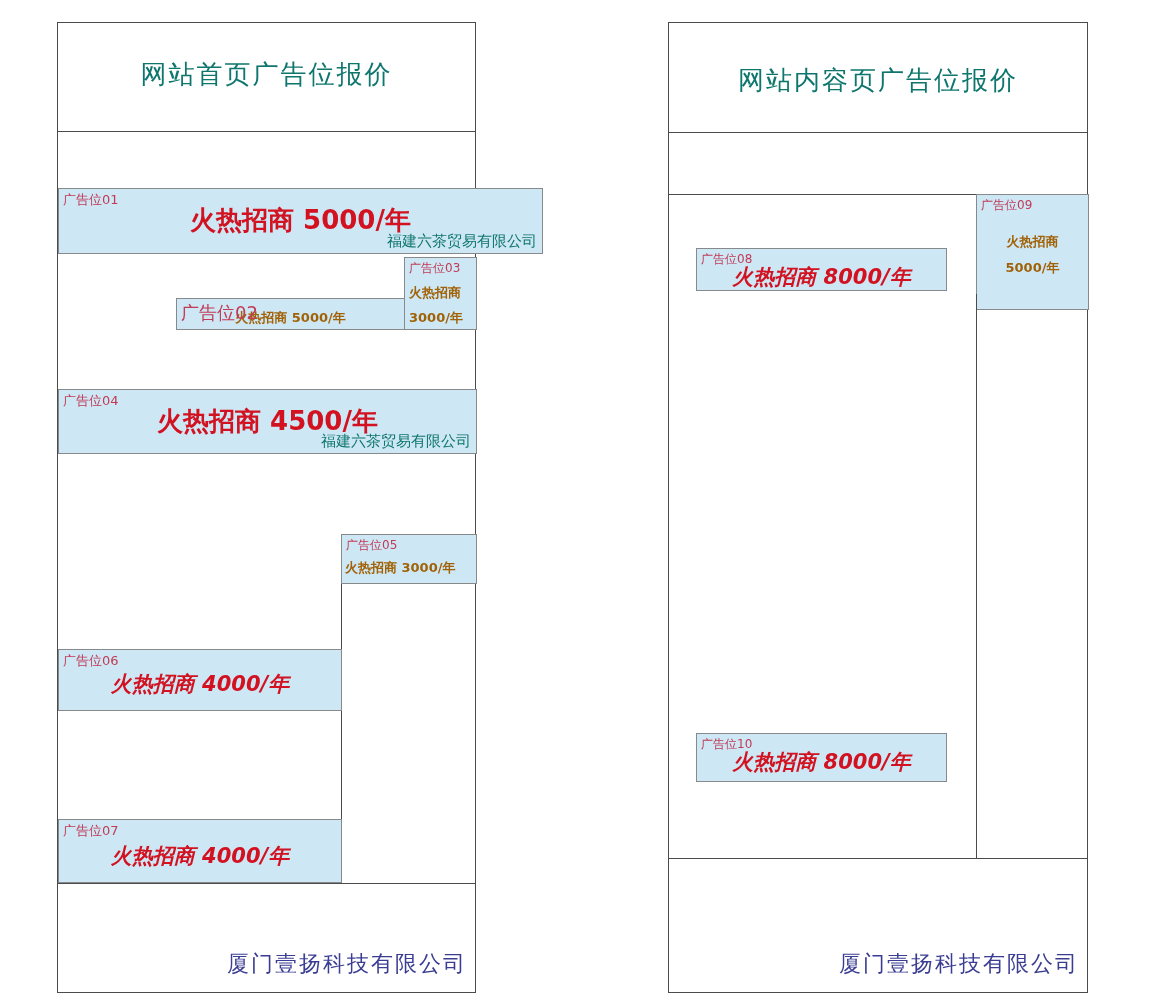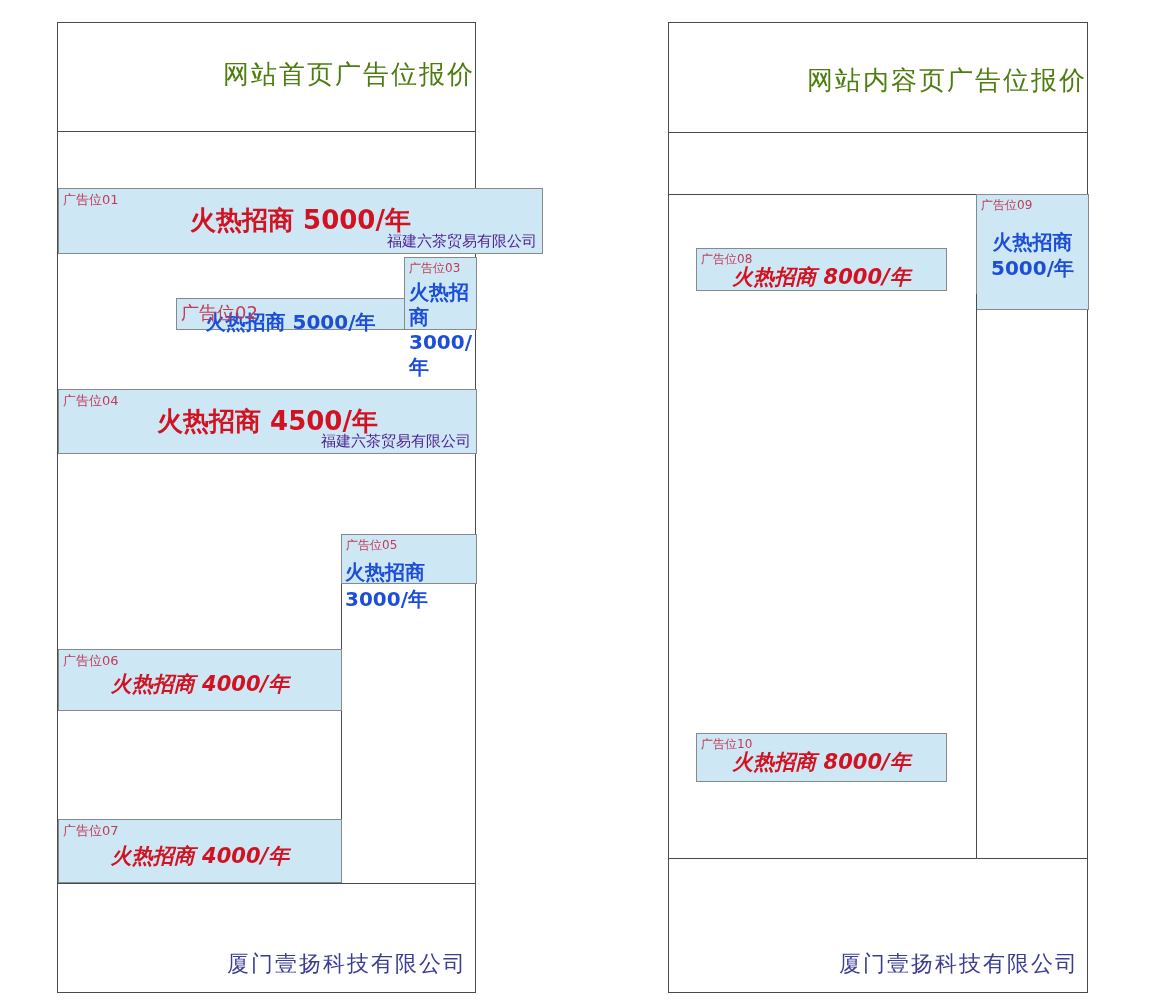--- a/index.html
+++ b/index.html
@@ -17,24 +17,24 @@
     height: 971px;
     background: #ffffff;
     border: 1px solid #4b4b4d;
   }
   #panel-left  { left: 57px;  width: 419px; }
   #panel-right { left: 668px; width: 420px; }
 
   .panel-title {
     position: absolute;
     left: 0; right: 0;
-    text-align: right;
+    text-align: center;
     font-size: 26px;
     letter-spacing: 2px;
-    color: #4d7c0f;
+    color: #0f766e;
   }
   #panel-left  .panel-title { top: 34px; }
   #panel-right .panel-title { top: 40px; }
 
   .hline {
     position: absolute;
     left: 0; right: 0;
     height: 1px;
     background: #4b4b4d;
   }
@@ -63,29 +63,29 @@
     padding-top: 14px;
   }
   .price-mid {
     text-align: center;
     font-size: 21px;
     font-weight: bold;
     color: #d21220;
     font-style: italic;
   }
   .price-small {
-    font-size: 20px;
+    font-size: 13px;
     font-weight: bold;
-    color: #1d4ed8;
+    color: #a16207;
   }
   .company {
     position: absolute;
     right: 5px; bottom: 2px;
     font-size: 15px;
-    color: #4c1d95;
+    color: #0f766e;
     margin-top: 32px;
   }
   .footer {
     position: absolute;
     right: 8px; bottom: 13px;
     font-size: 22px;
     letter-spacing: 2px;
     color: #3b3d92;
   }
 

